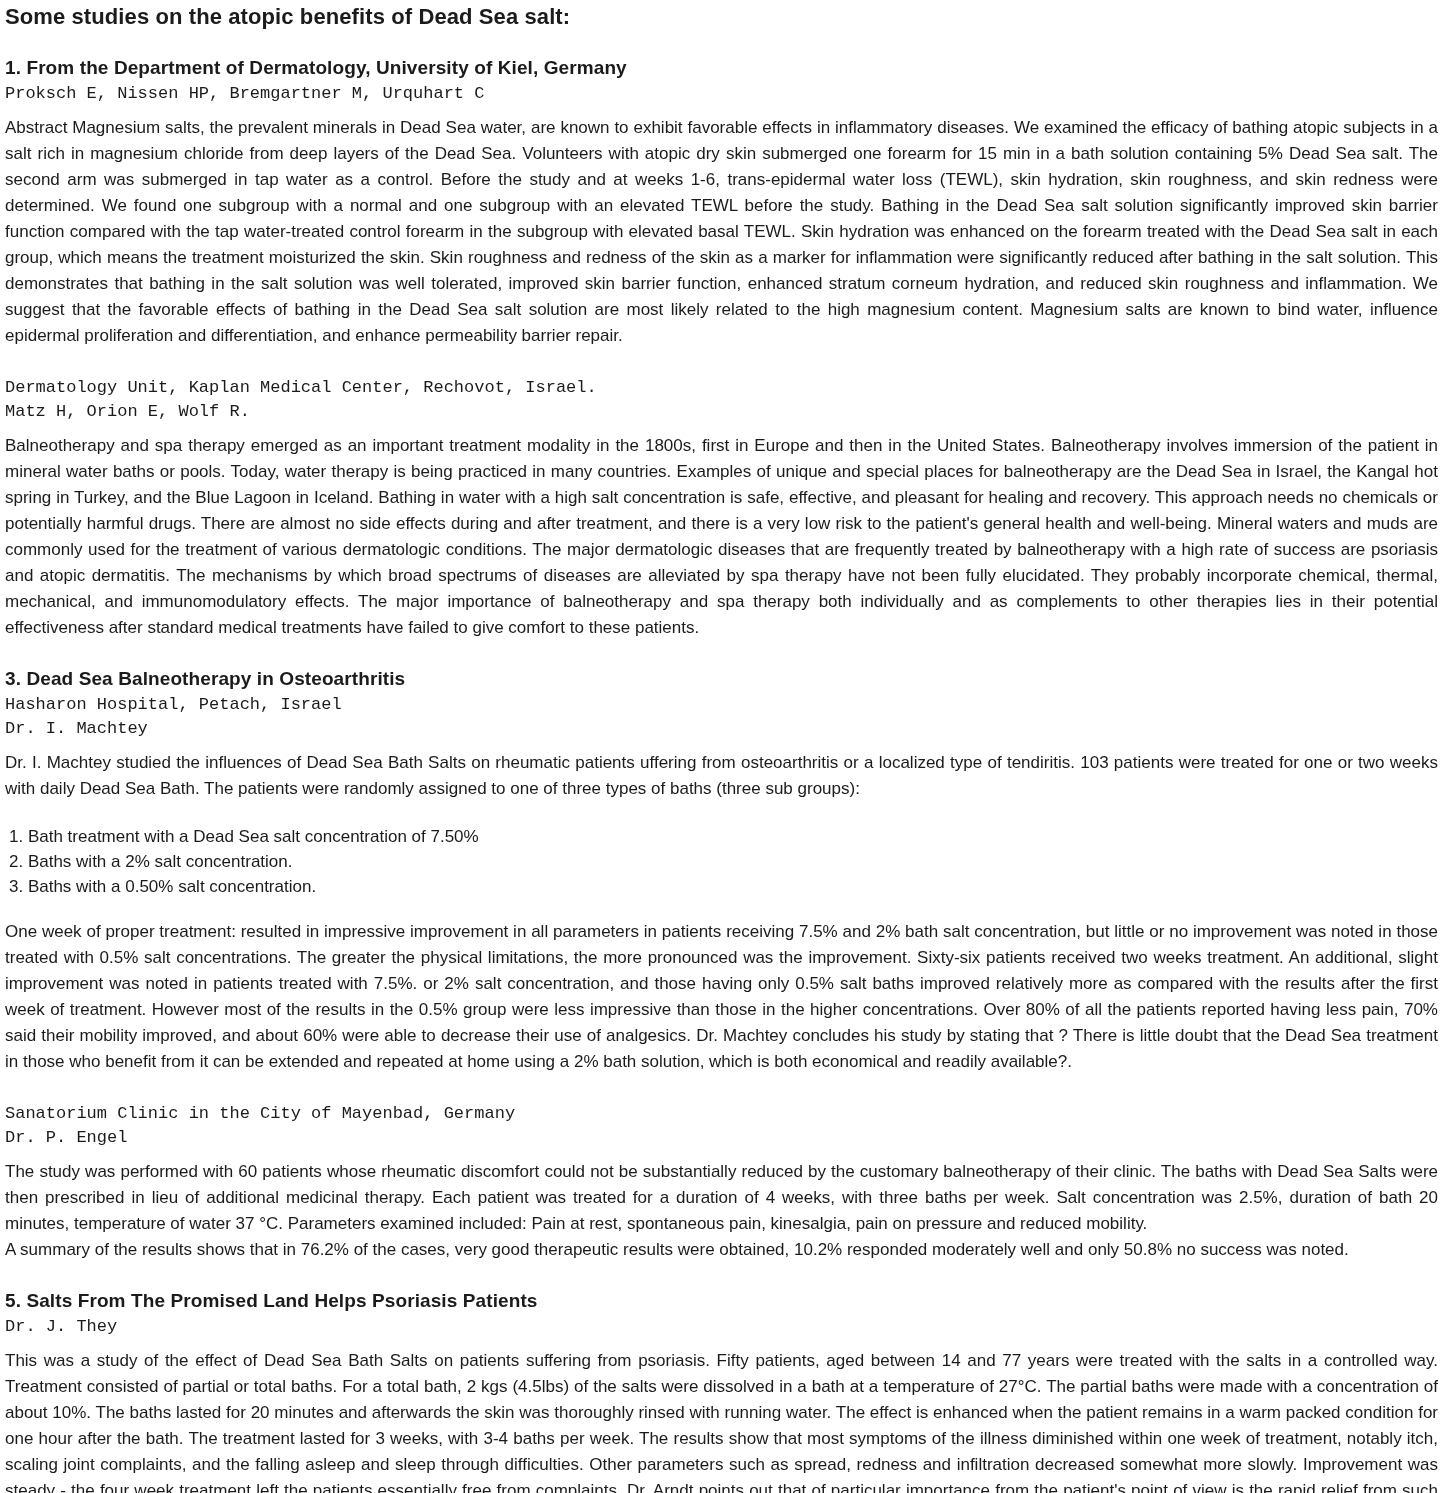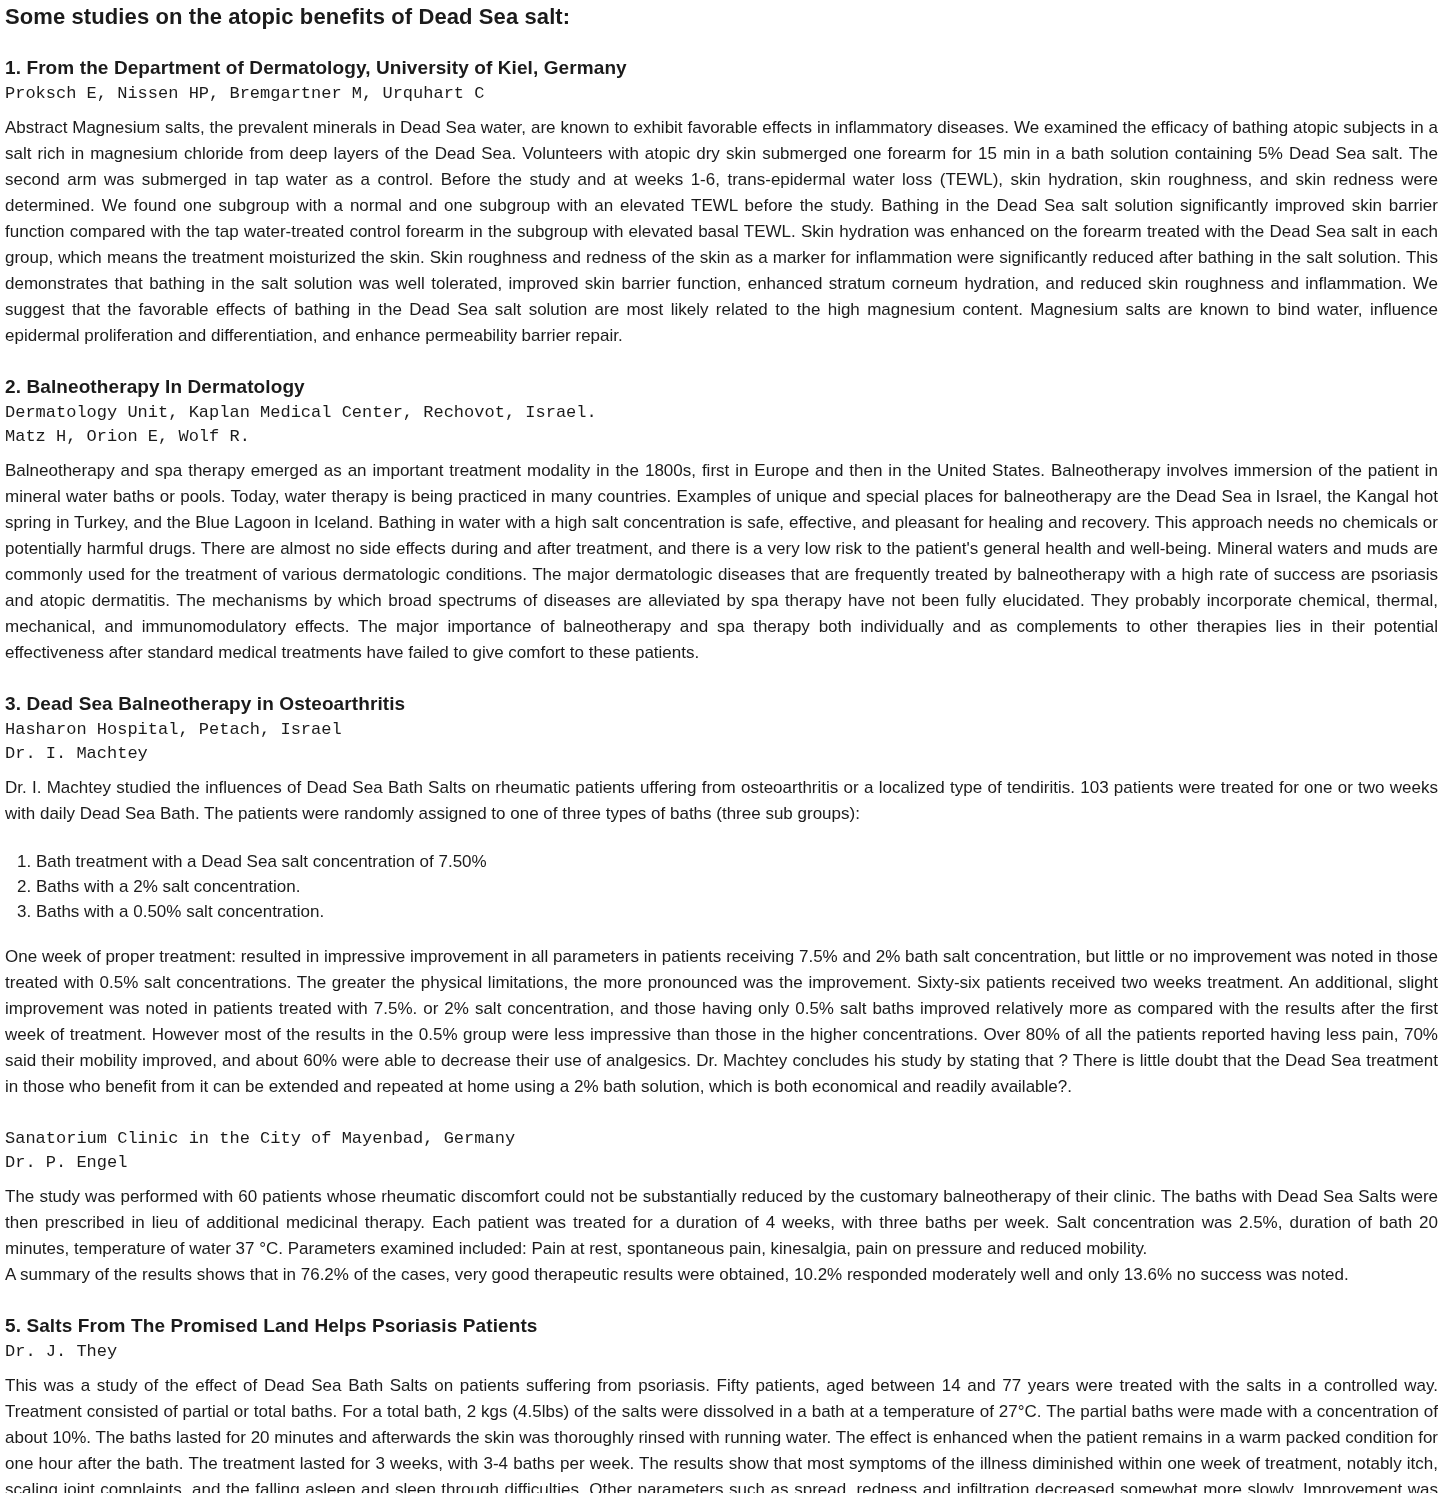--- a/index.html
+++ b/index.html
@@ -41,21 +41,21 @@
   .para {
     font-size: 17px;
     line-height: 26px;
     text-align: justify;
     margin: 9px 0 0 0;
   }
   .para + .para {
     margin-top: 0;
   }
   .bath-list {
-    margin: 22px 0 0 12px;
+    margin: 22px 0 0 4px;
   }
   .bath-list .list-item {
     font-size: 17px;
     line-height: 25px;
   }
   .result-para {
     margin-top: 20px;
   }
 </style>
 </head>
@@ -63,21 +63,20 @@
 
 <h1 class="doc-title">Some studies on the atopic benefits of Dead Sea salt:</h1>
 
 <section class="study">
   <h2 class="study-heading">1. From the Department of Dermatology, University of Kiel, Germany</h2>
   <div class="meta-line">Proksch E, Nissen HP, Bremgartner M, Urquhart C</div>
   <p class="para">Abstract Magnesium salts, the prevalent minerals in Dead Sea water, are known to exhibit favorable effects in inflammatory diseases. We examined the efficacy of bathing atopic subjects in a salt rich in magnesium chloride from deep layers of the Dead Sea. Volunteers with atopic dry skin submerged one forearm for 15 min in a bath solution containing 5% Dead Sea salt. The second arm was submerged in tap water as a control. Before the study and at weeks 1-6, trans-epidermal water loss (TEWL), skin hydration, skin roughness, and skin redness were determined. We found one subgroup with a normal and one subgroup with an elevated TEWL before the study. Bathing in the Dead Sea salt solution significantly improved skin barrier function compared with the tap water-treated control forearm in the subgroup with elevated basal TEWL. Skin hydration was enhanced on the forearm treated with the Dead Sea salt in each group, which means the treatment moisturized the skin. Skin roughness and redness of the skin as a marker for inflammation were significantly reduced after bathing in the salt solution. This demonstrates that bathing in the salt solution was well tolerated, improved skin barrier function, enhanced stratum corneum hydration, and reduced skin roughness and inflammation. We suggest that the favorable effects of bathing in the Dead Sea salt solution are most likely related to the high magnesium content. Magnesium salts are known to bind water, influence epidermal proliferation and differentiation, and enhance permeability barrier repair.</p>
 </section>
 
 <section class="study">
-  <h2 class="study-heading">2. Balneotherapy In Dermatology</h2>
   <div class="meta-line">Dermatology Unit, Kaplan Medical Center, Rechovot, Israel.</div>
   <div class="meta-line">Matz H, Orion E, Wolf R.</div>
   <p class="para">Balneotherapy and spa therapy emerged as an important treatment modality in the 1800s, first in Europe and then in the United States. Balneotherapy involves immersion of the patient in mineral water baths or pools. Today, water therapy is being practiced in many countries. Examples of unique and special places for balneotherapy are the Dead Sea in Israel, the Kangal hot spring in Turkey, and the Blue Lagoon in Iceland. Bathing in water with a high salt concentration is safe, effective, and pleasant for healing and recovery. This approach needs no chemicals or potentially harmful drugs. There are almost no side effects during and after treatment, and there is a very low risk to the patient's general health and well-being. Mineral waters and muds are commonly used for the treatment of various dermatologic conditions. The major dermatologic diseases that are frequently treated by balneotherapy with a high rate of success are psoriasis and atopic dermatitis. The mechanisms by which broad spectrums of diseases are alleviated by spa therapy have not been fully elucidated. They probably incorporate chemical, thermal, mechanical, and immunomodulatory effects. The major importance of balneotherapy and spa therapy both individually and as complements to other therapies lies in their potential effectiveness after standard medical treatments have failed to give comfort to these patients.</p>
 </section>
 
 <section class="study">
   <h2 class="study-heading">3. Dead Sea Balneotherapy in Osteoarthritis</h2>
   <div class="meta-line">Hasharon Hospital, Petach, Israel</div>
   <div class="meta-line">Dr. I. Machtey</div>
   <p class="para">Dr. I. Machtey studied the influences of Dead Sea Bath Salts on rheumatic patients uffering from osteoarthritis or a localized type of tendiritis. 103 patients were treated for one or two weeks with daily Dead Sea Bath. The patients were randomly assigned to one of three types of baths (three sub groups):</p>
@@ -86,20 +85,20 @@
     <div class="list-item">2. Baths with a 2% salt concentration.</div>
     <div class="list-item">3. Baths with a 0.50% salt concentration.</div>
   </div>
   <p class="para result-para">One week of proper treatment: resulted in impressive improvement in all parameters in patients receiving 7.5% and 2% bath salt concentration, but little or no improvement was noted in those treated with 0.5% salt concentrations. The greater the physical limitations, the more pronounced was the improvement. Sixty-six patients received two weeks treatment. An additional, slight improvement was noted in patients treated with 7.5%. or 2% salt concentration, and those having only 0.5% salt baths improved relatively more as compared with the results after the first week of treatment. However most of the results in the 0.5% group were less impressive than those in the higher concentrations. Over 80% of all the patients reported having less pain, 70% said their mobility improved, and about 60% were able to decrease their use of analgesics. Dr. Machtey concludes his study by stating that ? There is little doubt that the Dead Sea treatment in those who benefit from it can be extended and repeated at home using a 2% bath solution, which is both economical and readily available?.</p>
 </section>
 
 <section class="study">
   <div class="meta-line">Sanatorium Clinic in the City of Mayenbad, Germany</div>
   <div class="meta-line">Dr. P. Engel</div>
   <p class="para">The study was performed with 60 patients whose rheumatic discomfort could not be substantially reduced by the customary balneotherapy of their clinic. The baths with Dead Sea Salts were then prescribed in lieu of additional medicinal therapy. Each patient was treated for a duration of 4 weeks, with three baths per week. Salt concentration was 2.5%, duration of bath 20 minutes, temperature of water 37 °C. Parameters examined included: Pain at rest, spontaneous pain, kinesalgia, pain on pressure and reduced mobility.</p>
-  <p class="para">A summary of the results shows that in 76.2% of the cases, very good therapeutic results were obtained, 10.2% responded moderately well and only 13.6% no success was noted.</p>
+  <p class="para">A summary of the results shows that in 76.2% of the cases, very good therapeutic results were obtained, 10.2% responded moderately well and only 50.8% no success was noted.</p>
 </section>
 
 <section class="study">
   <h2 class="study-heading">5. Salts From The Promised Land Helps Psoriasis Patients</h2>
   <div class="meta-line">Dr. J. They</div>
   <p class="para">This was a study of the effect of Dead Sea Bath Salts on patients suffering from psoriasis. Fifty patients, aged between 14 and 77 years were treated with the salts in a controlled way. Treatment consisted of partial or total baths. For a total bath, 2 kgs (4.5lbs) of the salts were dissolved in a bath at a temperature of 27°C. The partial baths were made with a concentration of about 10%. The baths lasted for 20 minutes and afterwards the skin was thoroughly rinsed with running water. The effect is enhanced when the patient remains in a warm packed condition for one hour after the bath. The treatment lasted for 3 weeks, with 3-4 baths per week. The results show that most symptoms of the illness diminished within one week of treatment, notably itch, scaling joint complaints, and the falling asleep and sleep through difficulties. Other parameters such as spread, redness and infiltration decreased somewhat more slowly. Improvement was steady - the four week treatment left the patients essentially free from complaints. Dr. Arndt points out that of particular importance from the patient's point of view is the rapid relief from such irritating a symptom as itching. There is a corresponding relief from sleeping disturbances, which were rather wide-spread prior to treatment. The drastic decrease in scaling within one week can be interpreted by physician and patient alike as a further proof of the course outlined above: Healing was total in 27 patients (54%), whereas in 22 cases there was a marked impressive improvement. Tolerance was excellent in all 50 cases. There were no side effects whatsoever, dermatological or otherwise.</p>
 </section>
 
 </body></html>

